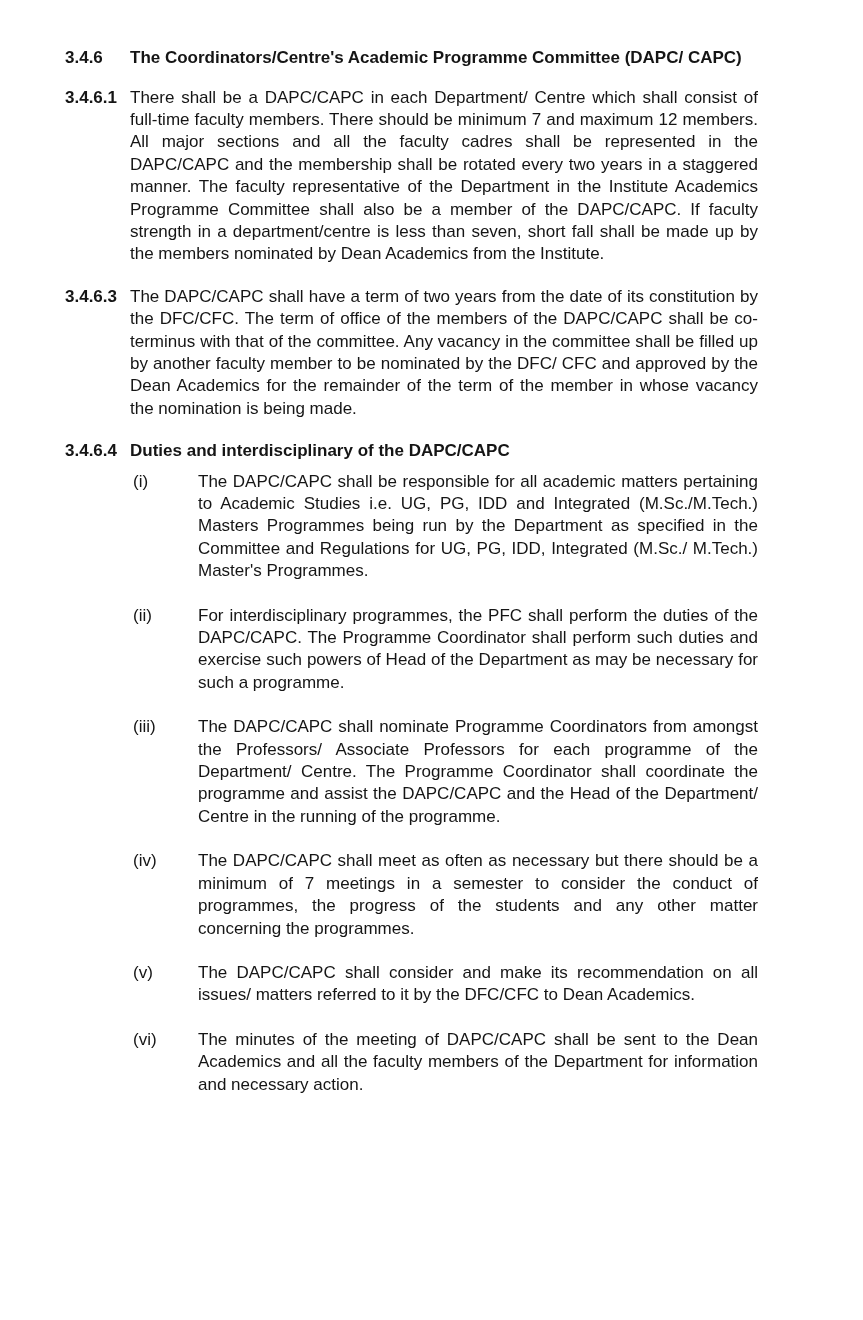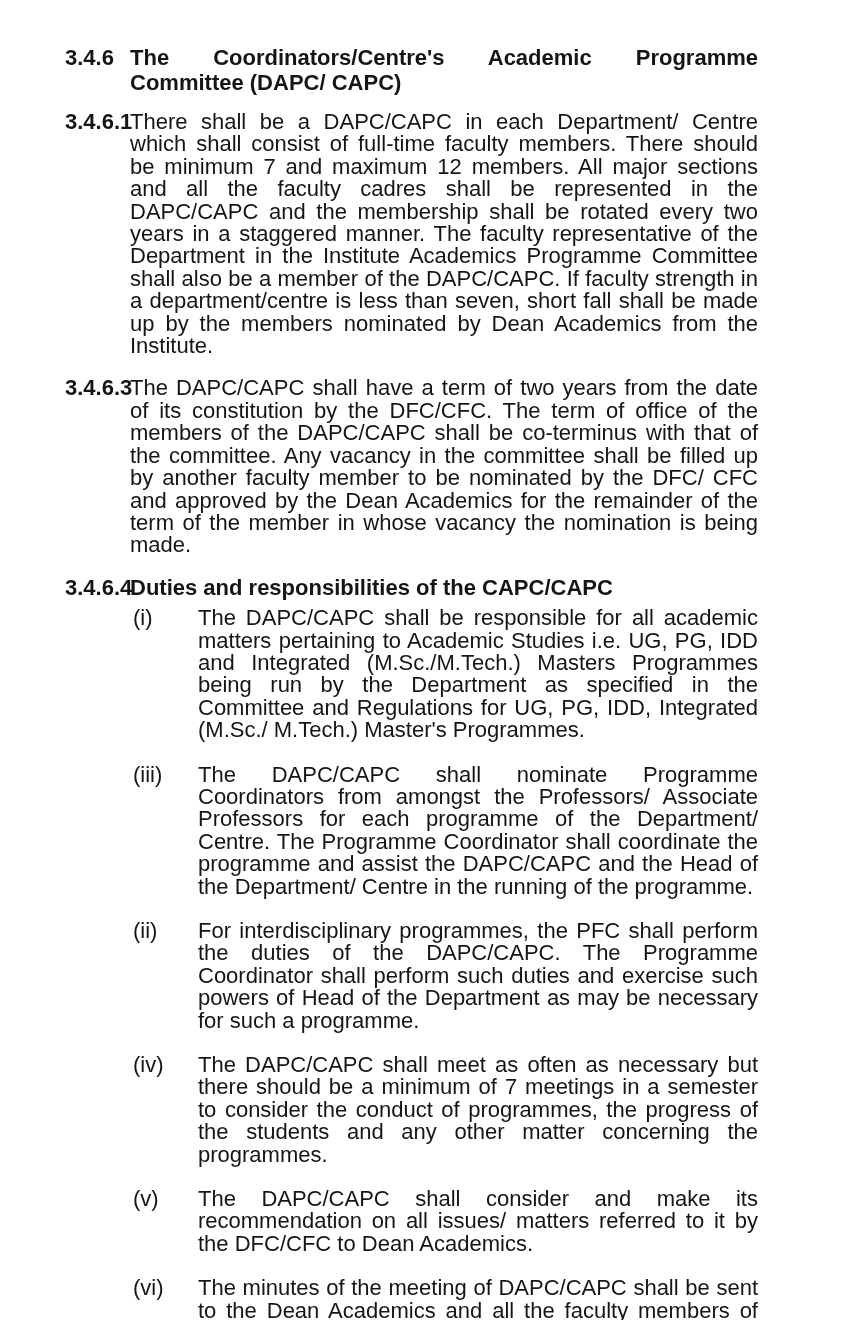--- a/index.html
+++ b/index.html
@@ -5,21 +5,21 @@
   * { margin: 0; padding: 0; box-sizing: border-box; }
   html, body { background: #ffffff; }
   .page {
     position: relative;
     width: 863px;
     height: 1320px;
     margin: 0 auto;
     background: #ffffff;
     color: #151515;
     font-family: "Liberation Sans", "DejaVu Sans", sans-serif;
-    font-size: 22px;
+    font-size: 17px;
     line-height: 22.4px;
     padding: 46px 105px 0 65px;
     overflow: hidden;
   }
   .row {
     display: grid;
     grid-template-columns: 65px 1fr;
     margin-bottom: 20px;
   }
   .row .num { font-weight: bold; }
@@ -57,36 +57,36 @@
   </div>
 
 
   <div class="row">
     <span class="num">3.4.6.3</span>
     <div class="body">The DAPC/CAPC shall have a term of two years from the date of its constitution by the DFC/CFC. The term of office of the members of the DAPC/CAPC shall be co-terminus with that of the committee. Any vacancy in the committee shall be filled up by another faculty member to be nominated by the DFC/ CFC and approved by the Dean Academics for the remainder of the term of the member in whose vacancy the nomination is being made.</div>
   </div>
 
   <div class="row h2-row">
     <span class="num">3.4.6.4</span>
-    <div class="body">Duties and responsibilities of the CAPC/CAPC</div>
+    <div class="body">Duties and interdisciplinary of the DAPC/CAPC</div>
   </div>
 
   <div class="item">
     <span class="label">(i)</span>
     <div class="body">The DAPC/CAPC shall be responsible for all academic matters pertaining to Academic Studies i.e. UG, PG, IDD and Integrated (M.Sc./M.Tech.) Masters Programmes being run by the Department as specified in the Committee and Regulations for UG, PG, IDD, Integrated (M.Sc./ M.Tech.) Master's Programmes.</div>
   </div>
 
   <div class="item">
-    <span class="label">(iii)</span>
-    <div class="body">The DAPC/CAPC shall nominate Programme Coordinators from amongst the Professors/ Associate Professors for each programme of the Department/ Centre. The Programme Coordinator shall coordinate the programme and assist the DAPC/CAPC and the Head of the Department/ Centre in the running of the programme.</div>
+    <span class="label">(ii)</span>
+    <div class="body">For interdisciplinary programmes, the PFC shall perform the duties of the DAPC/CAPC. The Programme Coordinator shall perform such duties and exercise such powers of Head of the Department as may be necessary for such a programme.</div>
   </div>
 
   <div class="item">
-    <span class="label">(ii)</span>
-    <div class="body">For interdisciplinary programmes, the PFC shall perform the duties of the DAPC/CAPC. The Programme Coordinator shall perform such duties and exercise such powers of Head of the Department as may be necessary for such a programme.</div>
+    <span class="label">(iii)</span>
+    <div class="body">The DAPC/CAPC shall nominate Programme Coordinators from amongst the Professors/ Associate Professors for each programme of the Department/ Centre. The Programme Coordinator shall coordinate the programme and assist the DAPC/CAPC and the Head of the Department/ Centre in the running of the programme.</div>
   </div>
 
   <div class="item">
     <span class="label">(iv)</span>
     <div class="body">The DAPC/CAPC shall meet as often as necessary but there should be a minimum of 7 meetings in a semester to consider the conduct of programmes, the progress of the students and any other matter concerning the programmes.</div>
   </div>
 
   <div class="item">
     <span class="label">(v)</span>
     <div class="body">The DAPC/CAPC shall consider and make its recommendation on all issues/ matters referred to it by the DFC/CFC to Dean Academics.</div>

